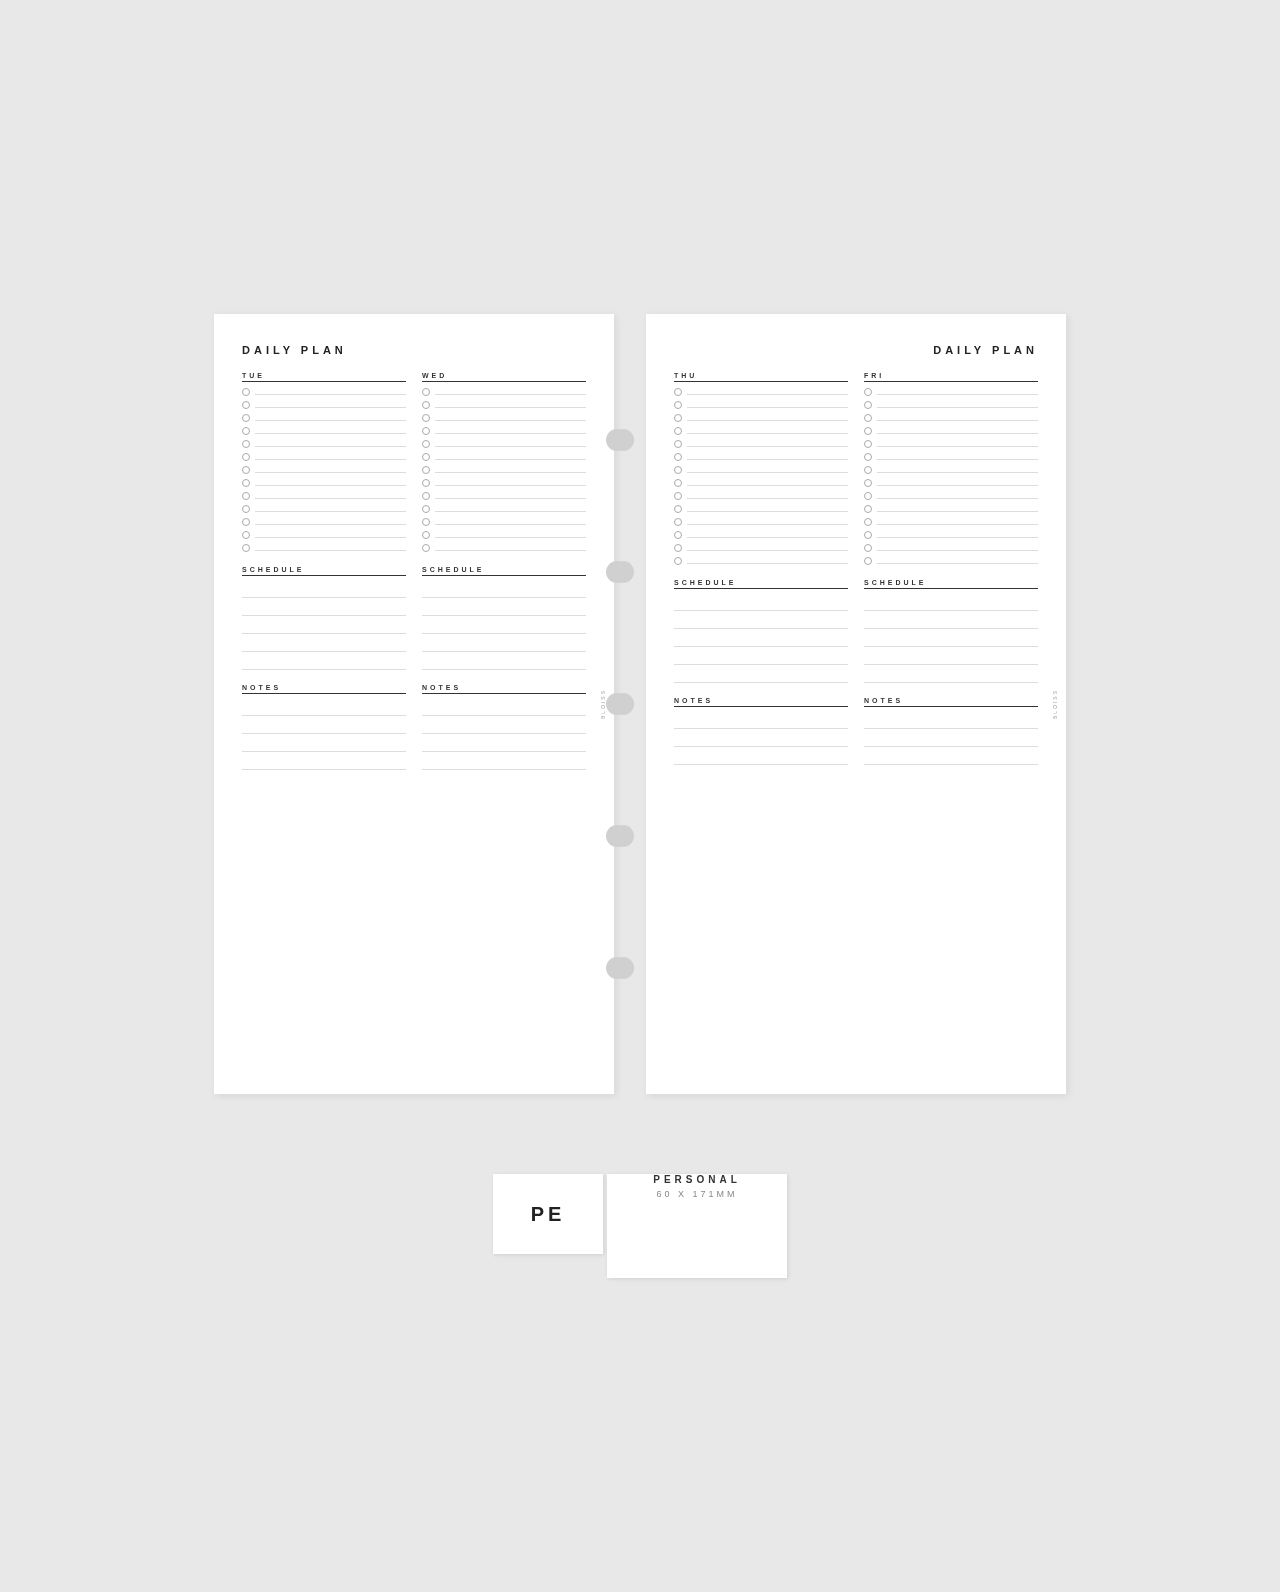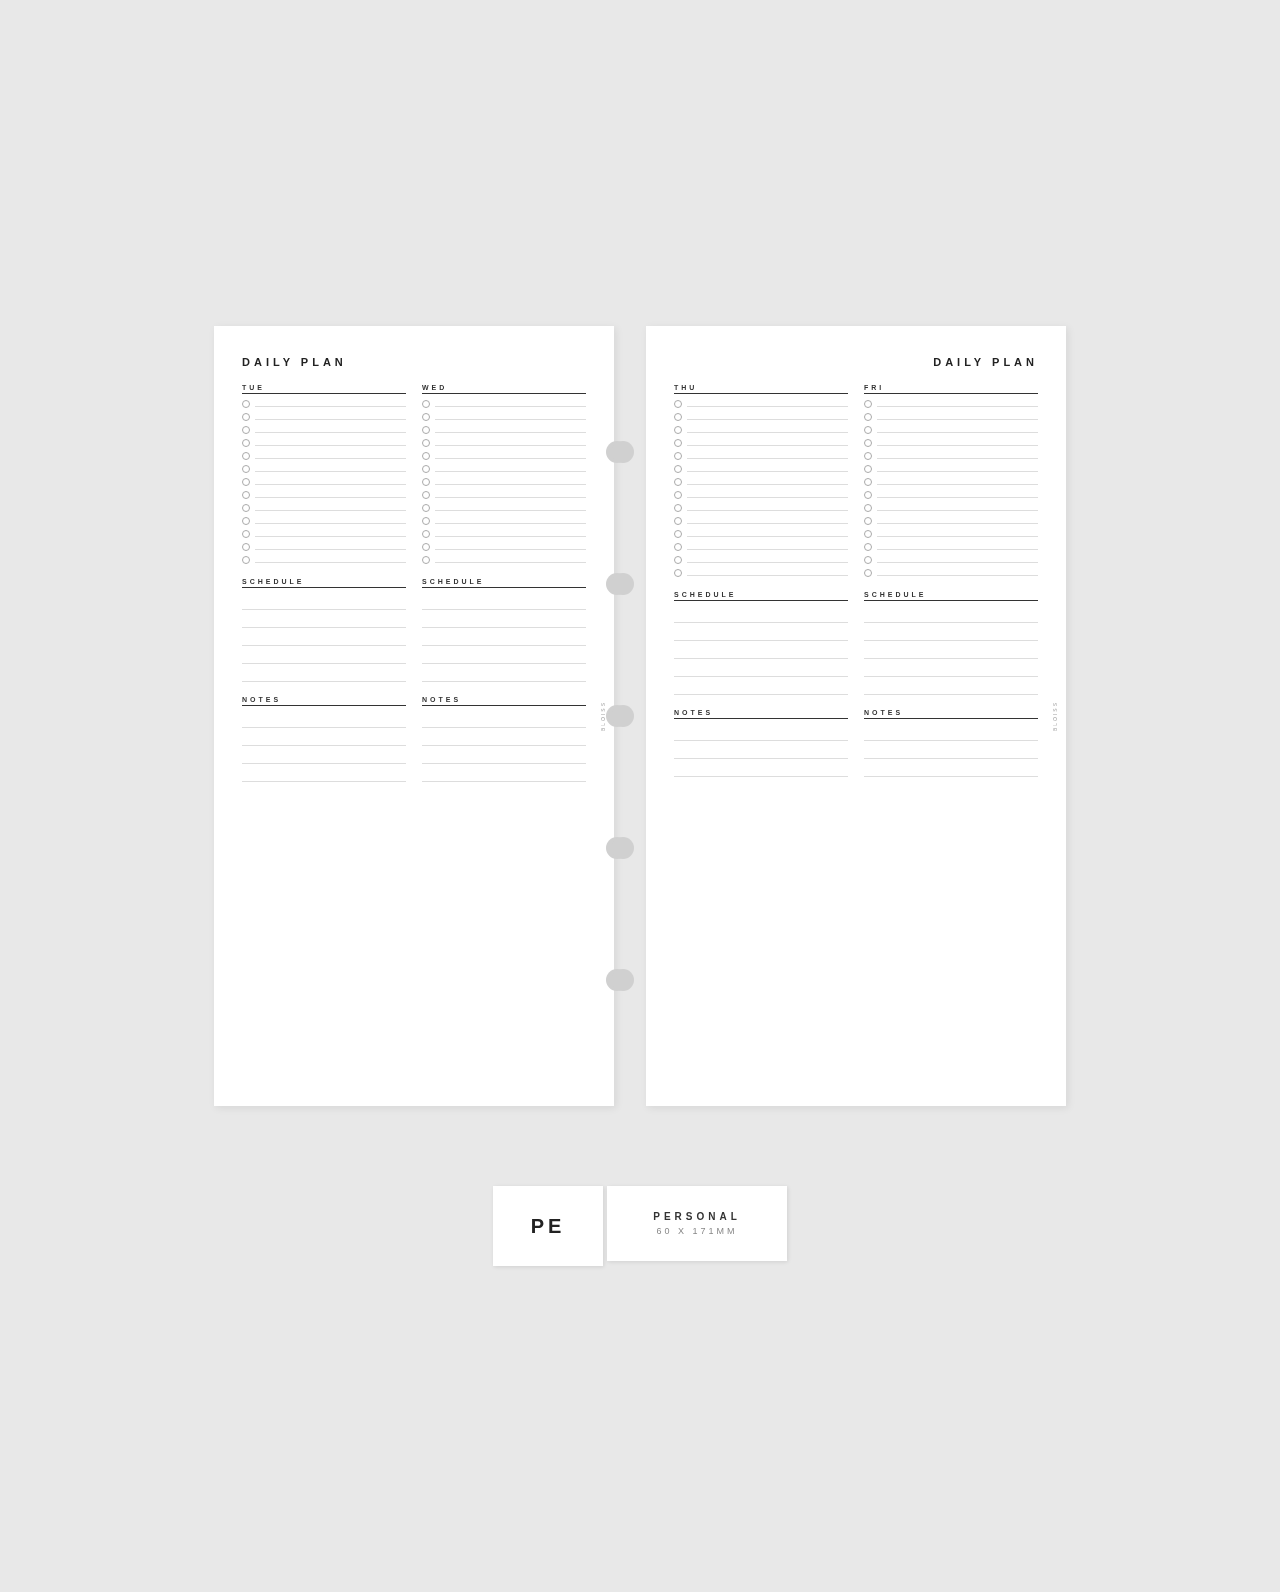--- a/index.html
+++ b/index.html
@@ -206,25 +206,24 @@
       height: 80px;
       display: flex;
       align-items: center;
       justify-content: center;
       box-shadow: 1px 1px 4px rgba(0,0,0,0.1);
     }
 
     .label-box-right {
       background: #fff;
       width: 180px;
-      height: 75px;
+      height: 104px;
       display: flex;
       flex-direction: column;
       align-items: center;
-      justify-content: center;
       box-shadow: 1px 1px 4px rgba(0,0,0,0.1);
     }
 
     .label-pe {
       font-size: 20px;
       font-weight: 700;
       letter-spacing: 4px;
       color: #222;
     }
 

